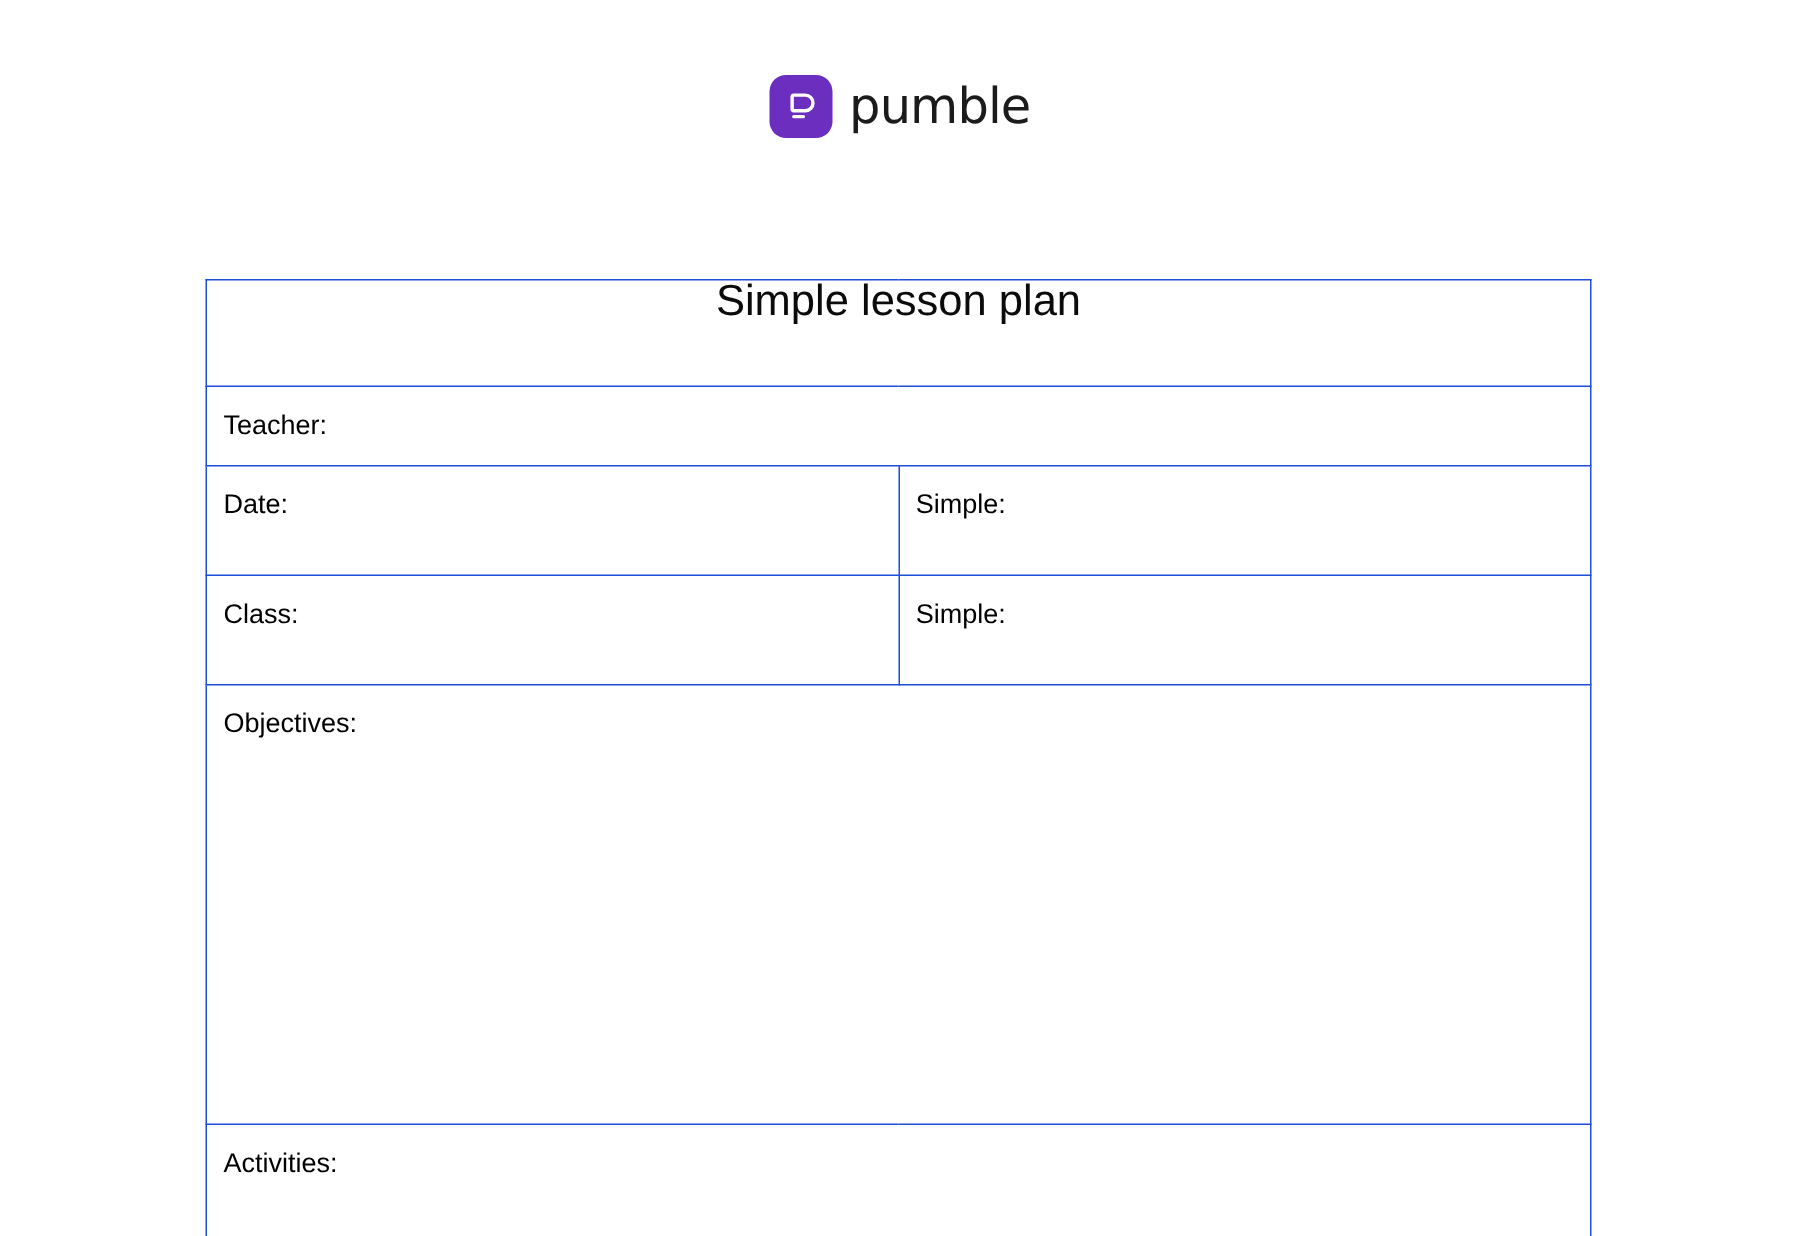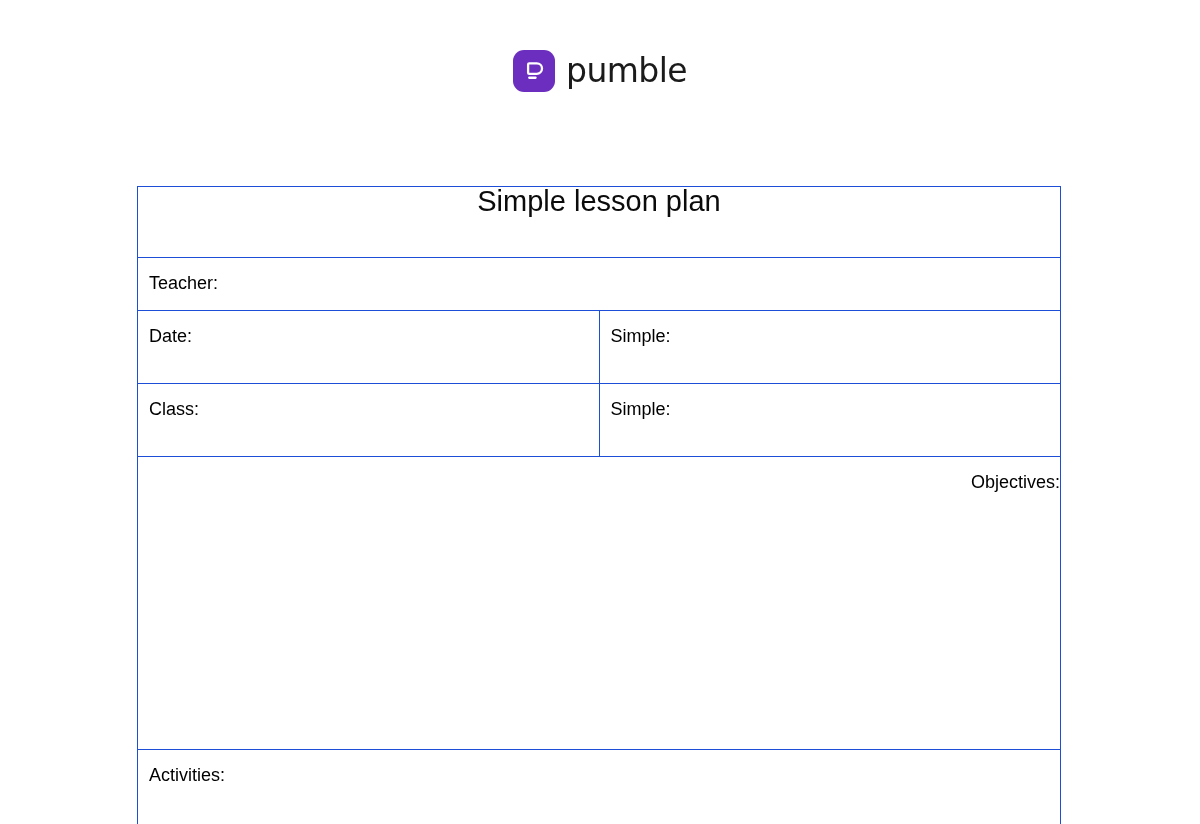--- a/index.html
+++ b/index.html
@@ -87,21 +87,21 @@
     vertical-align: middle;
   }
   .title-text {
     font-size: 29px;
     line-height: 1;
     color: #0b0b0b;
   }
 
   td.r-teacher   { height: 52px; }
   td.r-two       { height: 72px; }
-  td.r-objectives{ height: 292px; text-align: right; }
+  td.r-objectives{ height: 292px; }
   td.r-activities{ height: 140px; }
 
   .col-split { width: 463px; }
 </style>
 </head>
 <body>
 
 <div class="brand-bar">
   <div class="brand">
     <span class="brand-mark">

